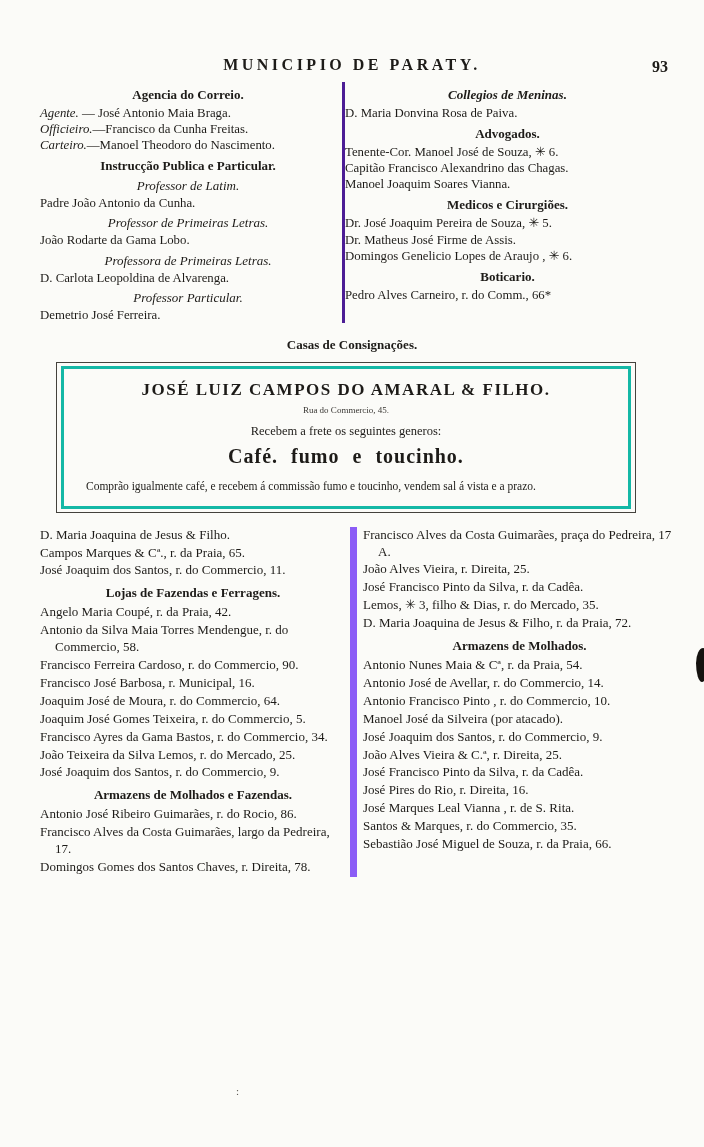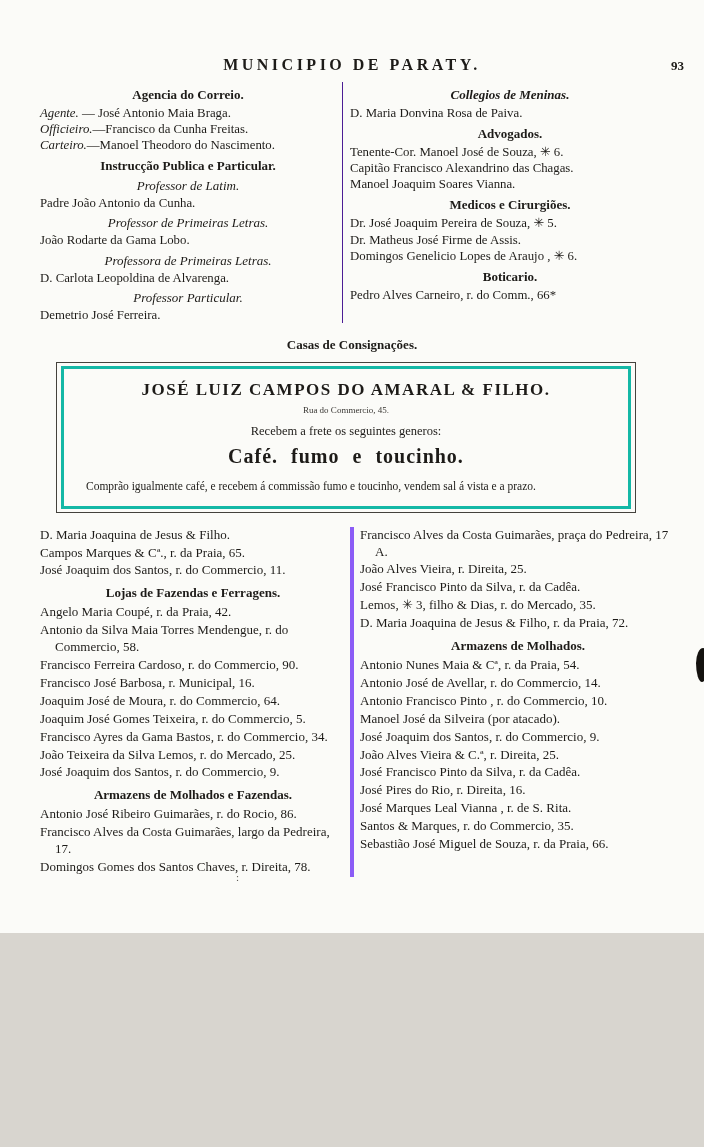--- a/index.html
+++ b/index.html
@@ -2,59 +2,59 @@
 <html><head>
 <meta charset="utf-8">
 <style>
   * { margin:0; padding:0; box-sizing:border-box; }
   body {
     background:#d8d5cf;
     font-family:"Liberation Serif","DejaVu Serif",serif;
   }
   .page {
     position:relative;
-    width:704px; height:933px;
+    width:704px; height:1147px;
     margin:0 auto;
     background:#fbfbf8;
     color:#1d1b18;
     overflow:hidden;
   }
   
   .header { position:relative; padding-top:56px; text-align:center; }
   .header-title { font-weight:bold; font-size:16px; letter-spacing:3.5px; }
-  .page-number { position:absolute; top:58px; right:20px; font-weight:bold; font-size:13px; }
+  .page-number { position:absolute; top:58px; right:36px; font-weight:bold; font-size:16px; }
 
   
   .sec-h { text-align:center; font-weight:bold; font-size:13px; margin:5px 0 2px; }
   .sec-h.italic { font-style:italic; font-weight:bold; }
   .sub-h { text-align:center; font-style:italic; font-size:13px; margin:4px 0 1px; }
   .entry { font-size:12.8px; line-height:1.26; padding-left:15px; text-indent:-15px; }
   .entry .lbl { font-style:italic; }
 
   
   .top-cols { display:flex; margin:8px 34px 0 40px; }
   .top-col-left  { width:302px; padding-right:6px; }
-  .top-col-right { flex:1; border-left:1px solid #4c1d95; padding-left:7px; }
+  .top-col-right { flex:1; border-left:3px solid #4c1d95; padding-left:0; }
 
   
   .consign-h { text-align:center; font-weight:bold; font-size:13px; margin-top:14px; }
 
   
   .ad-outer { margin:9px 68px 0 56px; border:1px solid #44423d; padding:3px 4px; }
   .ad-inner { border:3px solid #14b8a6; text-align:center; padding:11px 8px 12px; }
   .ad-title { font-size:17px; font-weight:bold; letter-spacing:1.5px; }
   .ad-address { font-size:9px; margin-top:5px; color:#3a3834; }
   .ad-intro { font-size:12.5px; margin-top:9px; }
   .ad-products { font-size:20px; font-weight:bold; letter-spacing:1px; word-spacing:7px; margin-top:6px; }
   .ad-body { font-size:11.5px; line-height:1.3; margin-top:11px; padding:0 14px; text-align:justify; }
 
   
   .bottom-cols { display:flex; margin:14px 28px 0 40px; }
   .bottom-col-left  { width:310px; padding-right:4px; }
-  .bottom-col-right { flex:1; border-left:4px solid #8b5cf6; padding-left:6px; }
+  .bottom-col-right { flex:1; border-left:7px solid #8b5cf6; padding-left:6px; }
   .bottom-cols .entry { font-size:13px; line-height:1.3; margin-bottom:1px; }
   .list-h { text-align:center; font-weight:bold; font-size:13px; margin:6px 0 3px; }
 
   
   .ink-blob {
     position:absolute; right:-4px; top:648px;
     width:12px; height:34px; background:#14120f;
     border-radius:60% 40% 50% 50% / 45% 45% 55% 55%;
   }
   .stray-dot {

